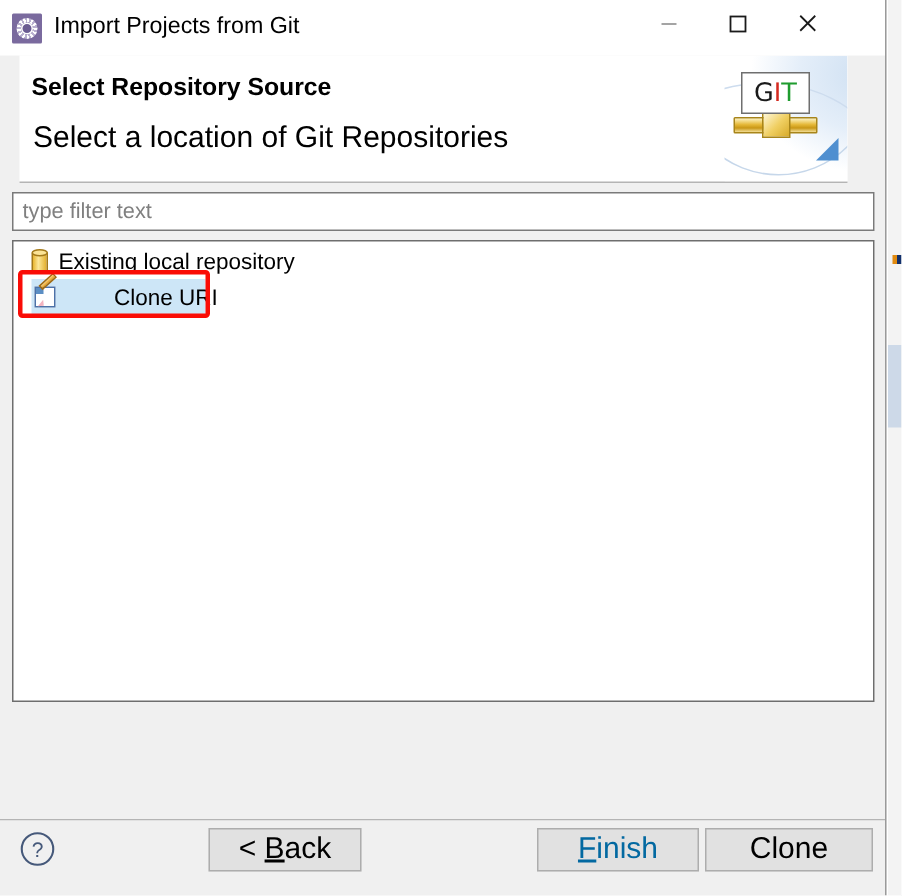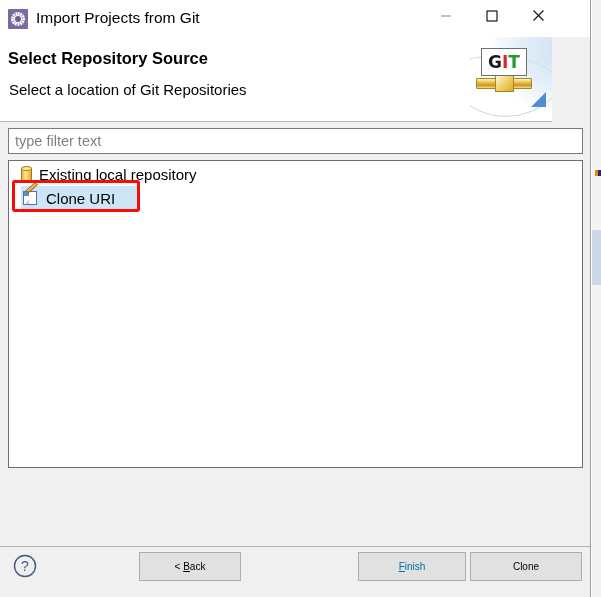--- a/index.html
+++ b/index.html
@@ -78,40 +78,40 @@
     cursor: default;
   }
   #btn-min { left: 423px; }
   #btn-max { left: 469px; }
   #btn-close { left: 515px; }
   .wincontrol svg { display: block; margin: 0 auto; }
 
   
   #header {
     position: absolute;
-    left: 0; top: 37px;
+    left: 13px; top: 37px;
     width: 552px;
     height: 85px;
     background: #ffffff;
     border-bottom: 1px solid #b4b4b4;
     box-sizing: border-box;
     overflow: hidden;
   }
   #header-title {
     position: absolute;
     left: 8px; top: 12px;
     font-size: 16.5px;
     font-weight: bold;
     color: #000000;
     white-space: nowrap;
   }
   #header-desc {
     position: absolute;
     left: 9px; top: 44px;
-    font-size: 15px;
+    font-size: 20px;
     color: #000000;
     white-space: nowrap;
   }
 
   
   #banner {
     position: absolute;
     right: 0; top: 0;
     width: 82px;
     height: 84px;
@@ -154,21 +154,21 @@
   #git-plaque {
     position: absolute;
     left: 5px; top: 0;
     width: 46px; height: 28px;
     background: #ffffff;
     border: 1px solid #6f6f6f;
     box-sizing: border-box;
     text-align: center;
     line-height: 26px;
     font-family: "DejaVu Sans", sans-serif;
-    font-weight: bold;
+    font-weight: normal;
     font-size: 17px;
     letter-spacing: 0px;
   }
   #git-plaque .g { color: #1a1a1a; }
   #git-plaque .i { color: #d42a20; }
   #git-plaque .t { color: #1f9c2f; }
 
   #git-pipe {
     position: absolute;
     left: 0; top: 30px;
@@ -226,20 +226,21 @@
     color: #000000;
   }
   #row-existing { top: 1px; left: 12px; }
   #row-clone {
     top: 25px;
     left: 12px;
     width: 116px;
     background: #cde6f7;
     padding-left: 2px;
     box-sizing: border-box;
+    gap: 30px;
   }
   .tree-label { margin-left: 7px; }
 
   
   .icon-repo {
     position: relative;
     width: 11px; height: 16px;
     flex: 0 0 auto;
   }
   .icon-repo .body {
@@ -334,21 +335,21 @@
   }
 
   .dlg-btn {
     position: absolute;
     top: 552px;
     height: 29px;
     background: #e1e1e1;
     border: 1px solid #adadad;
     box-sizing: border-box;
     font-family: "Liberation Sans", sans-serif;
-    font-size: 10px;
+    font-size: 20px;
     color: #000000;
     padding: 0;
     cursor: default;
     text-align: center;
     line-height: 27px;
   }
   #btn-back   { left: 139px; width: 102px; }
   #btn-next   { left: 242px; width: 112px; border: 2px solid #0a74d0; line-height: 25px; }
   #btn-finish { left: 358px; width: 108px; color: #0369a1; }
   #btn-cancel { left: 470px; width: 112px; }

